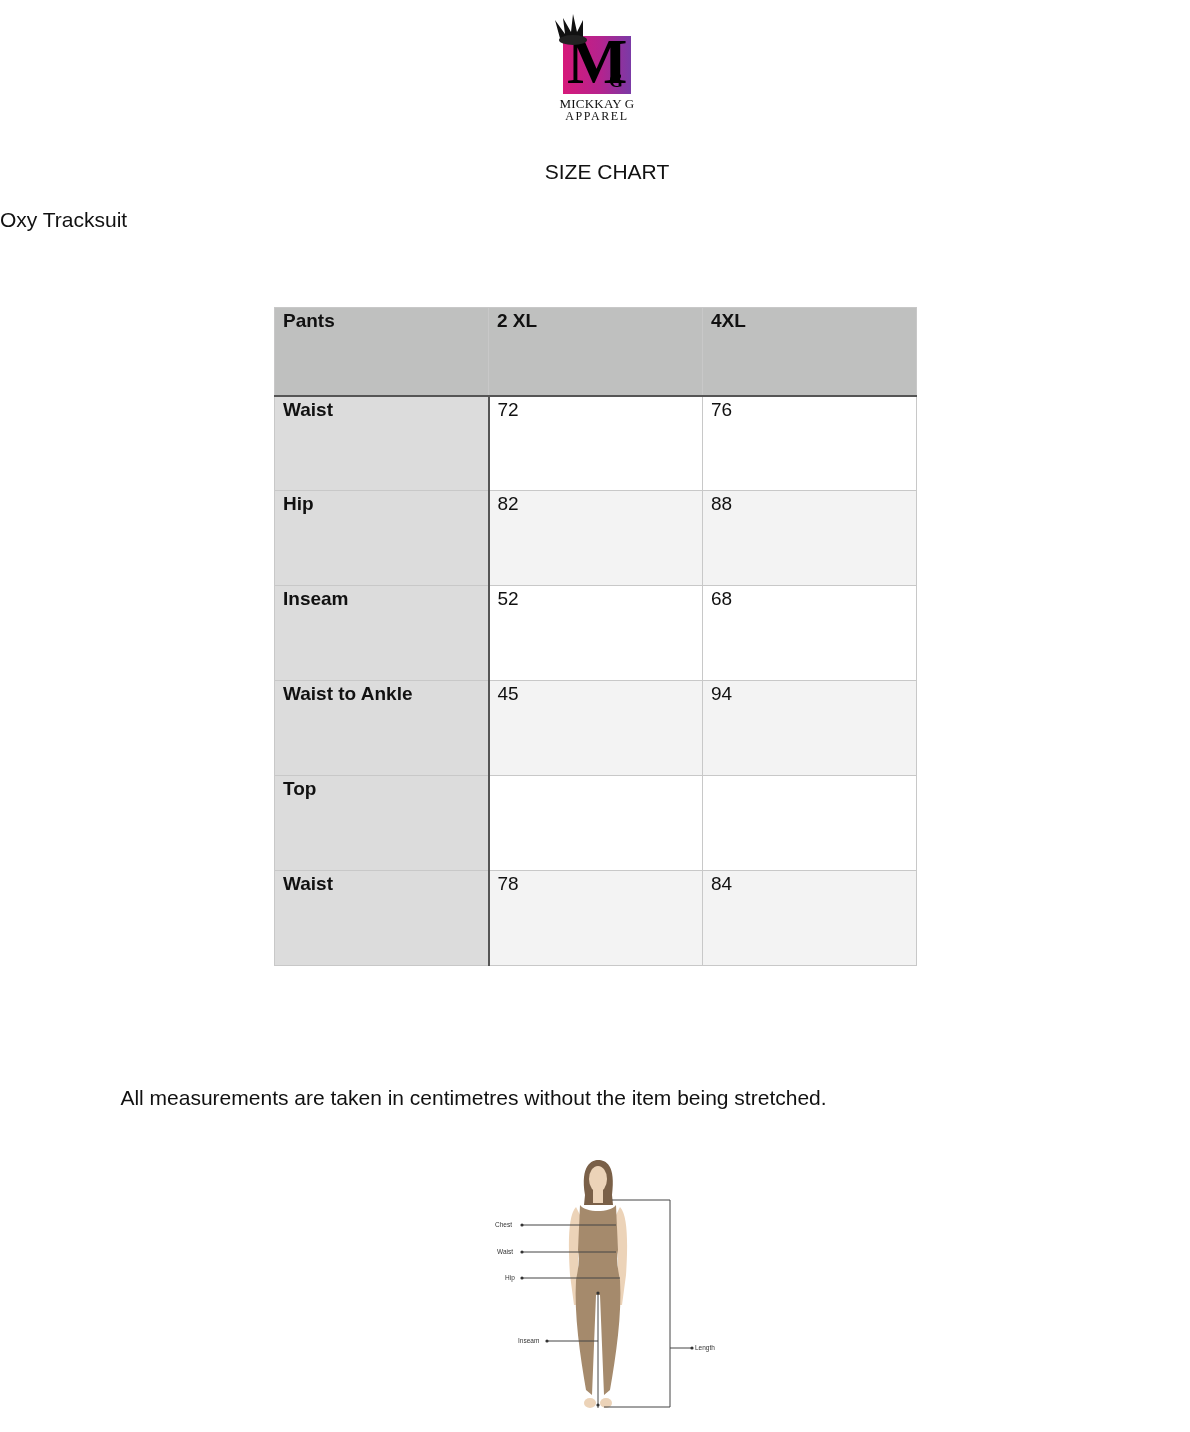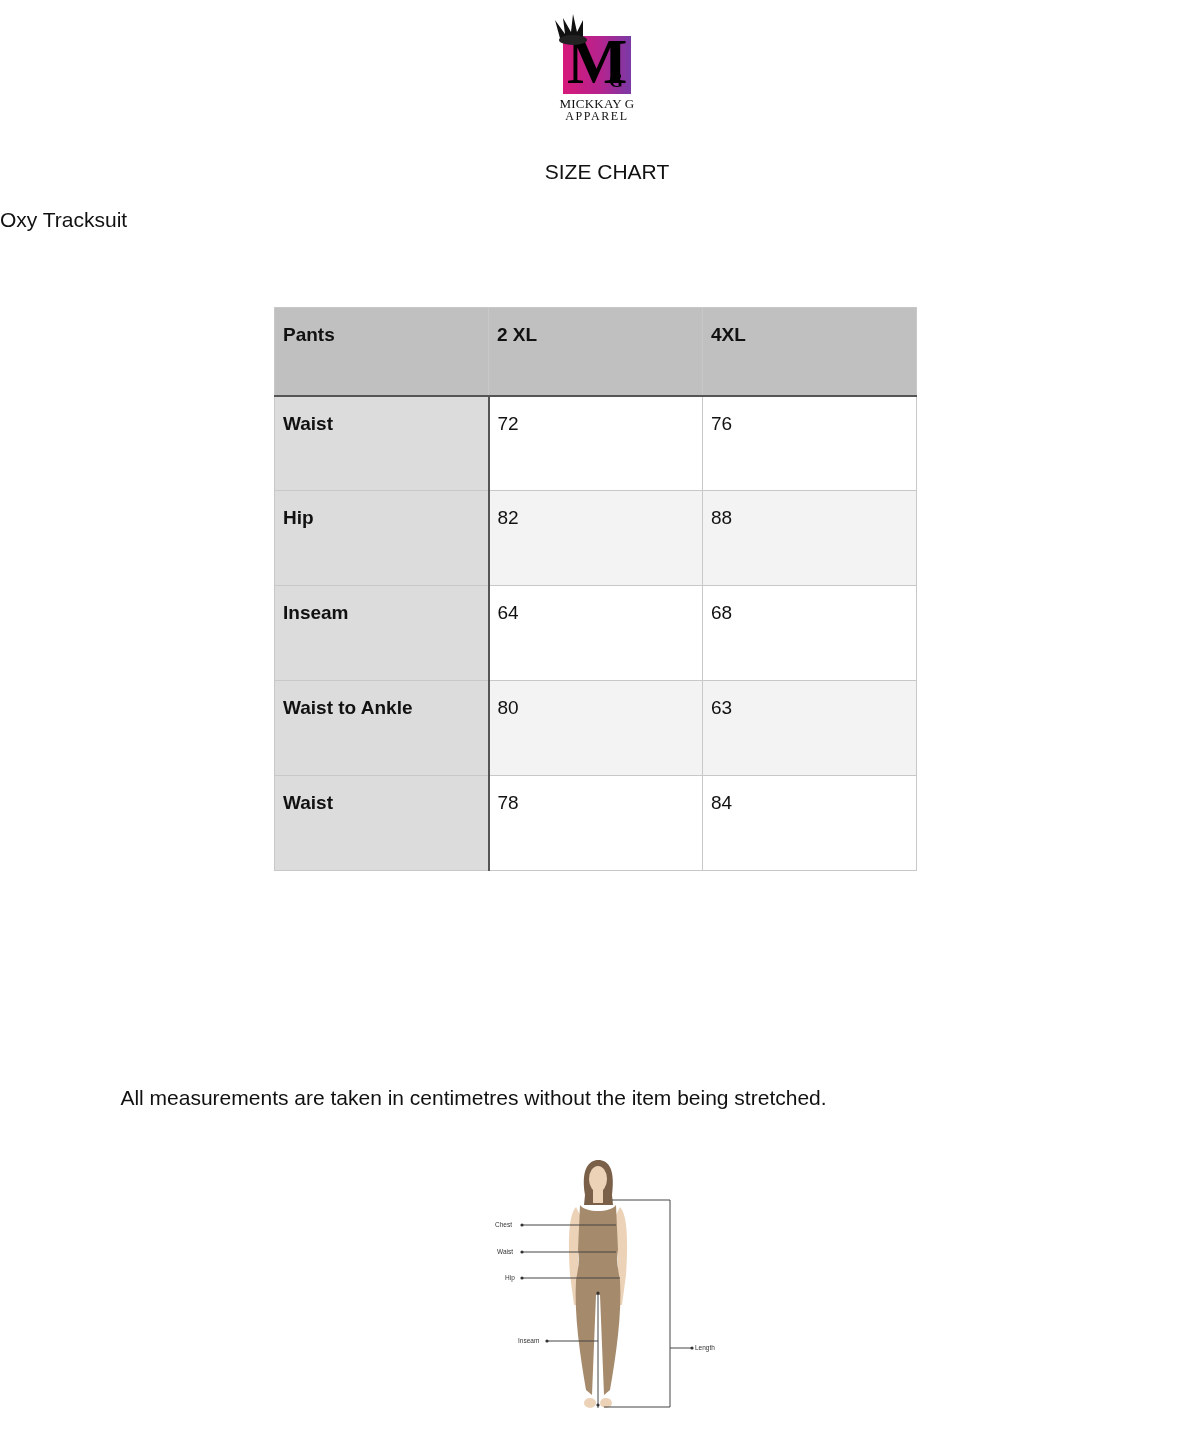--- a/index.html
+++ b/index.html
@@ -33,21 +33,21 @@
     .title { position: absolute; left: 0; top: 160px; width: 1190px; text-align: center; font-size: 21px; padding-left: 12px; }
     .subtitle { position: absolute; left: 0; top: 208px; width: 1190px; text-align: left; font-size: 21px; }
 
     table.size {
       position: absolute; left: 274px; top: 307px; border-collapse: collapse;
       table-layout: fixed; width: 642px;
     }
     table.size col { width: 214px; }
     table.size th, table.size td {
       border: 1px solid #c8c8c8; vertical-align: top; font-size: 19px;
-      padding: 16px 8px 0 8px; box-sizing: border-box;
+      padding: 2px 8px 0 8px; box-sizing: border-box;
     }
     table.size thead th {
       background: #bfc0bf; height: 88px; text-align: left; font-weight: bold;
       border-bottom: 2px solid #555;
     }
     table.size tbody td { height: 95px; }
     table.size tbody td.label {
       background: #dcdcdc; font-weight: bold; text-align: left;
       border-right: 2px solid #555;
     }
@@ -98,27 +98,32 @@
       <td class="val">72</td>
       <td class="val">76</td>
     </tr>
     <tr>
       <td class="label">Hip</td>
       <td class="val">82</td>
       <td class="val">88</td>
     </tr>
     <tr>
       <td class="label">Inseam</td>
-      <td class="val">64</td>
+      <td class="val">52</td>
       <td class="val">68</td>
     </tr>
     <tr>
       <td class="label">Waist to Ankle</td>
-      <td class="val">80</td>
-      <td class="val">63</td>
+      <td class="val">45</td>
+      <td class="val">94</td>
+    </tr>
+    <tr>
+      <td class="label">Top</td>
+      <td class="val"></td>
+      <td class="val"></td>
     </tr>
     <tr>
       <td class="label">Waist</td>
       <td class="val">78</td>
       <td class="val">84</td>
     </tr>
   </tbody>
 </table>
 
 <div class="note">All measurements are taken in centimetres without the item being stretched.</div>

